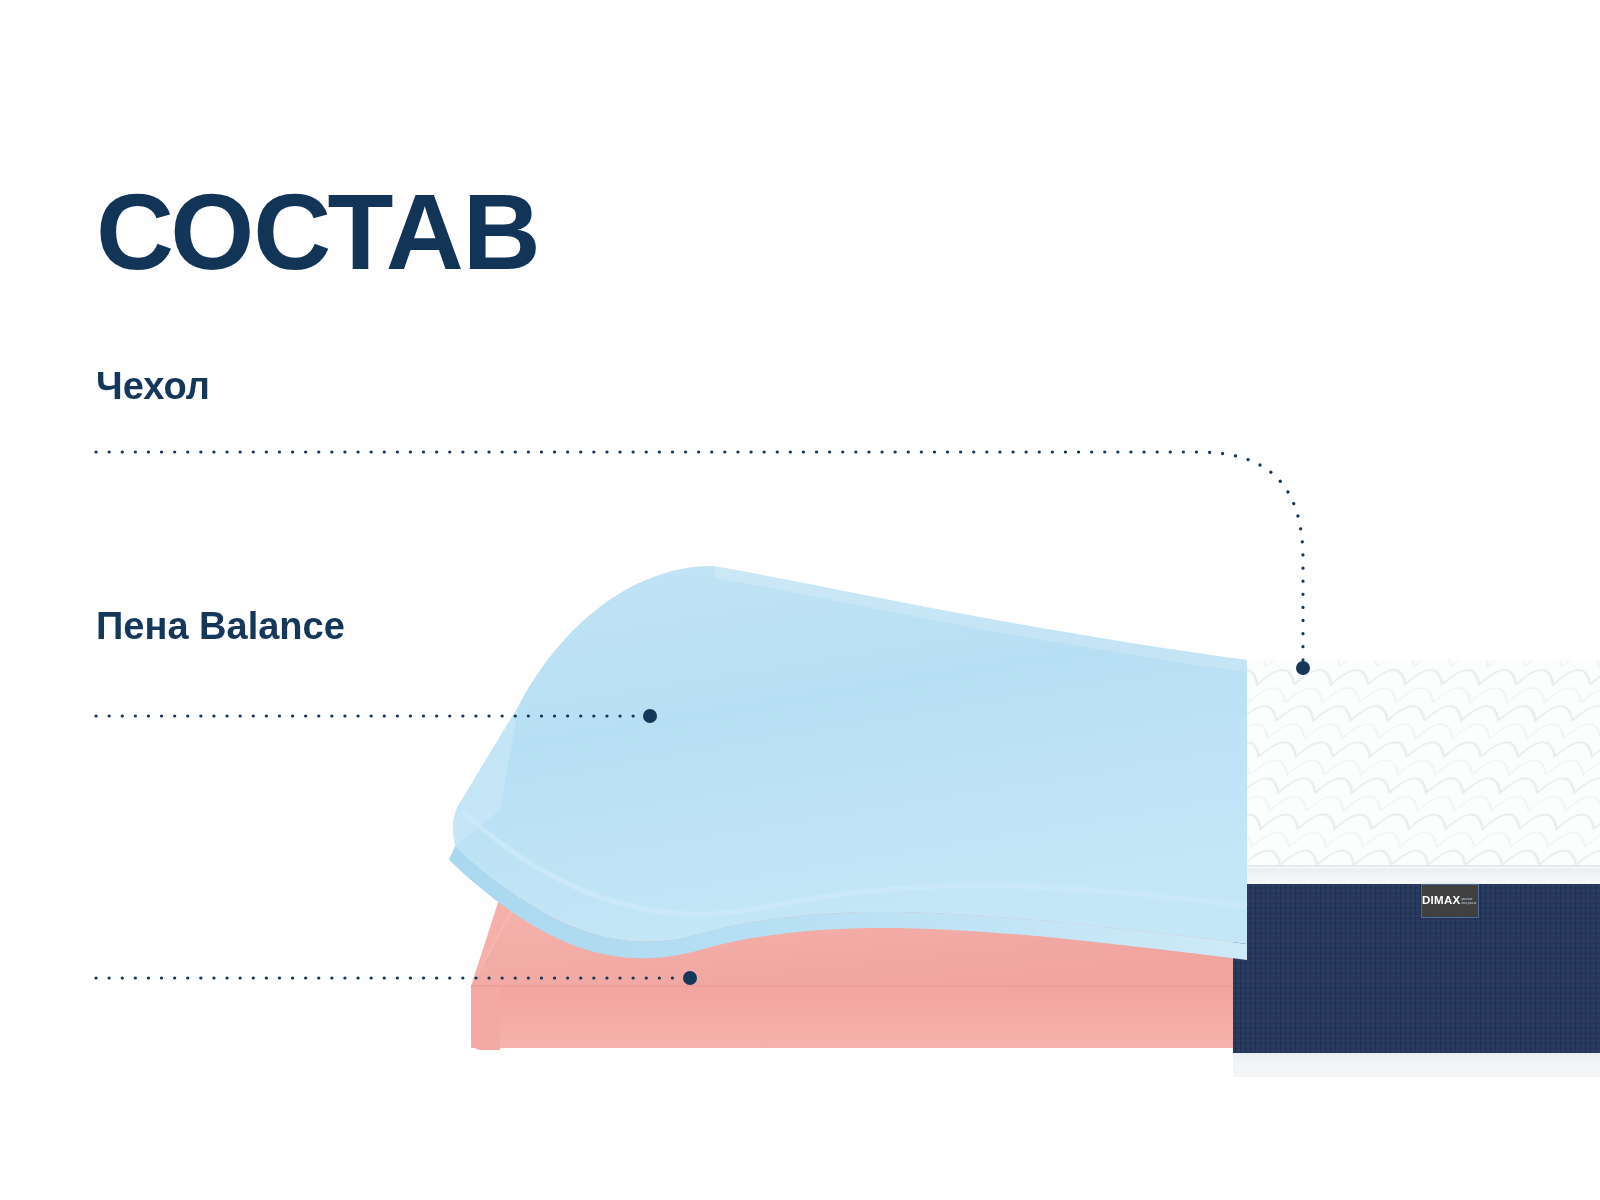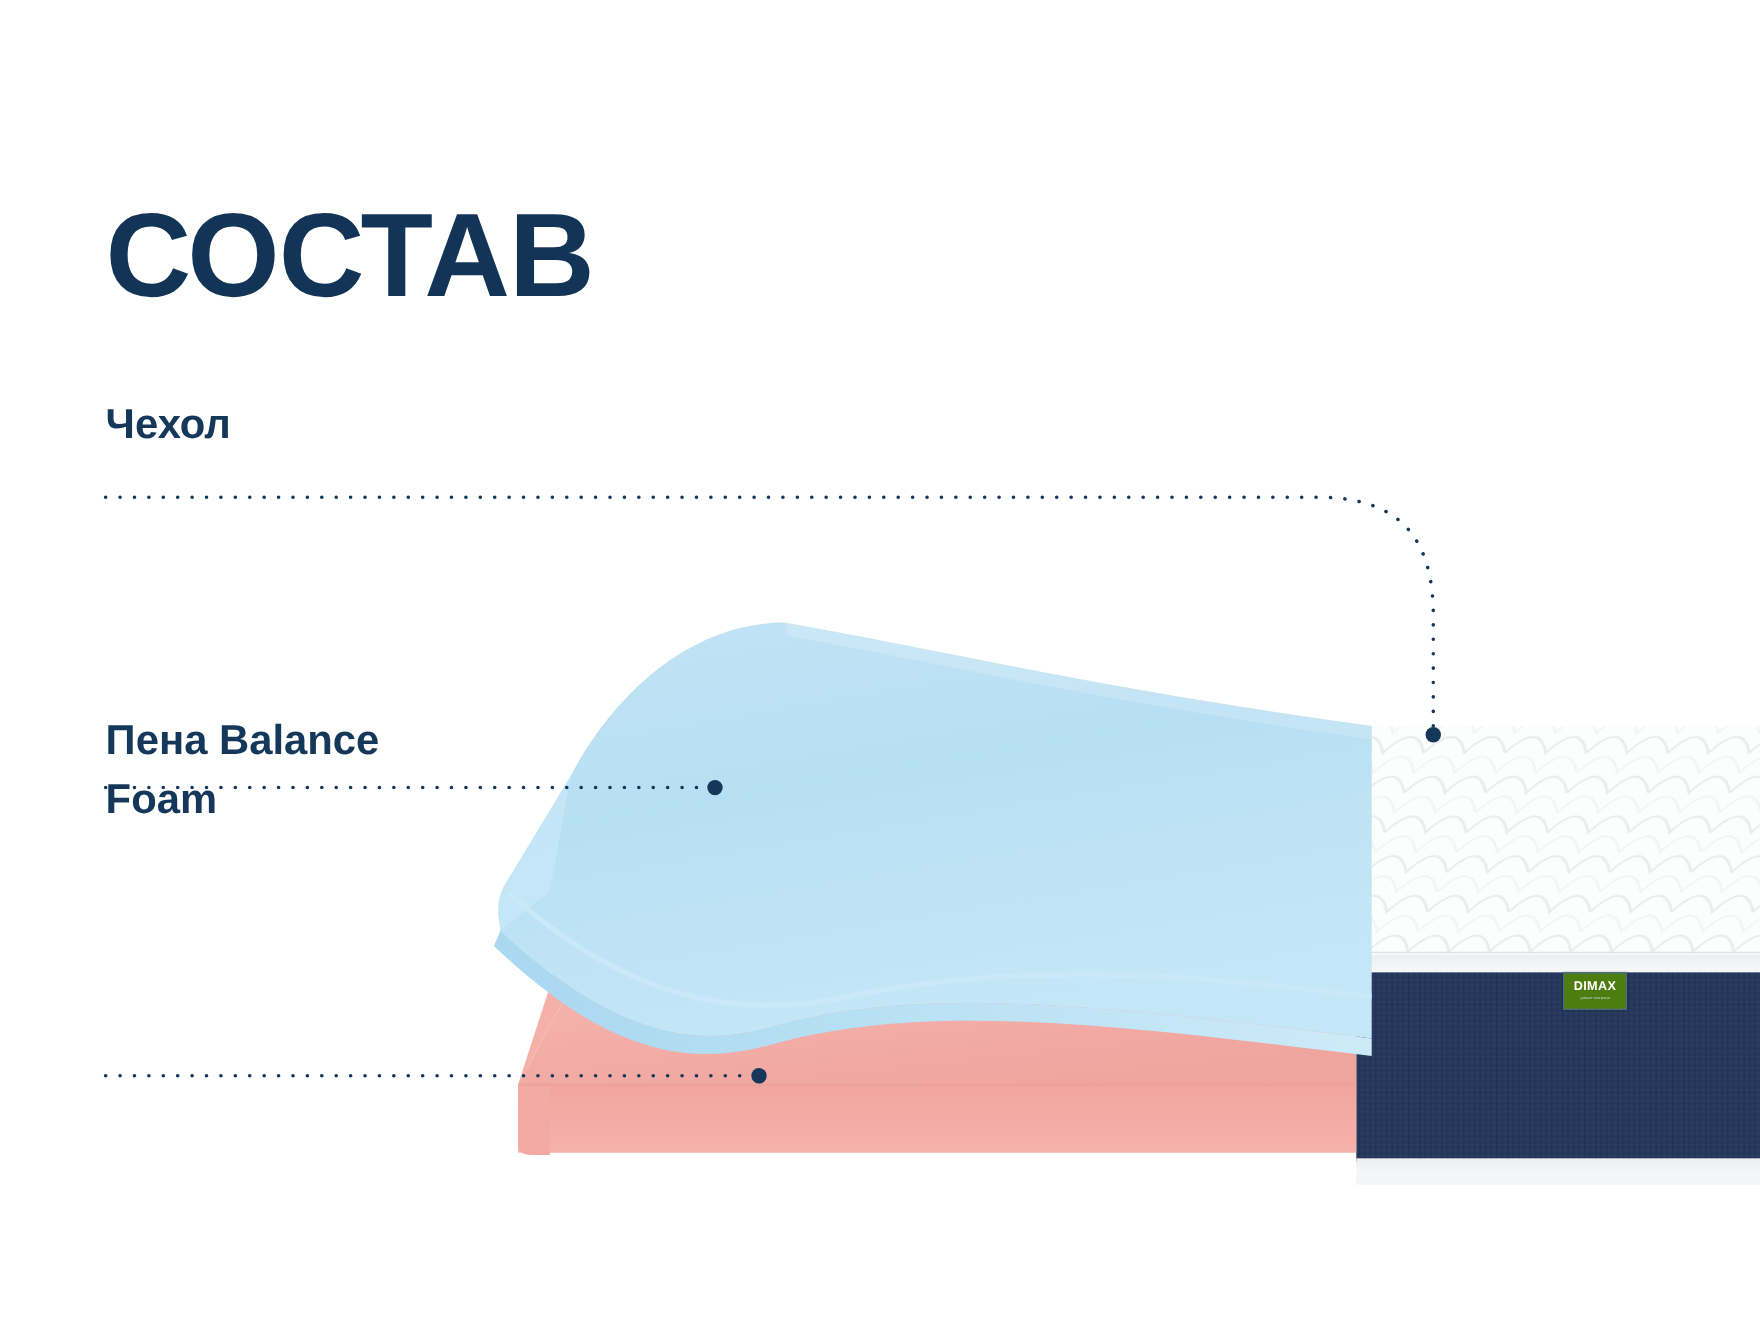--- a/index.html
+++ b/index.html
@@ -58,24 +58,24 @@
     display: block;
   }
 
   
   .brand-patch {
     position: absolute;
     left: 1421px;
     top: 884px;
     width: 56px;
     height: 32px;
-    background: #4d7c0f;
+    background: #404040;
     border: 1px solid #4a6d97;
     display: flex;
-    flex-direction: column;
+    flex-direction: row;
     align-items: center;
     justify-content: center;
     box-shadow: 0 0 2px rgba(0,0,0,.25);
   }
   .brand-patch .bname {
     color: #ffffff;
     font-size: 11.5px;
     font-weight: 700;
     letter-spacing: 0.3px;
     line-height: 1;
@@ -212,23 +212,22 @@
       <circle cx="690" cy="978" r="7" fill="#14375a"></circle>
     </g>
   </svg>
 
   <div class="page-title">СОСТАВ</div>
 
   <div class="callout" style="top:360px">
     <span class="ln">Чехол</span>
   </div>
 
-  <div class="callout" style="top:647px">
+  <div class="callout" style="top:600px">
     <span class="ln">Пена Balance</span>
-    <span class="ln">Foam</span>
   </div>
 
   <div class="callout" style="top:888px">
   </div>
 
   <div class="brand-patch">
     <span class="bname">DIMAX</span>
     <span class="btag">умные матрасы</span>
   </div>
 

